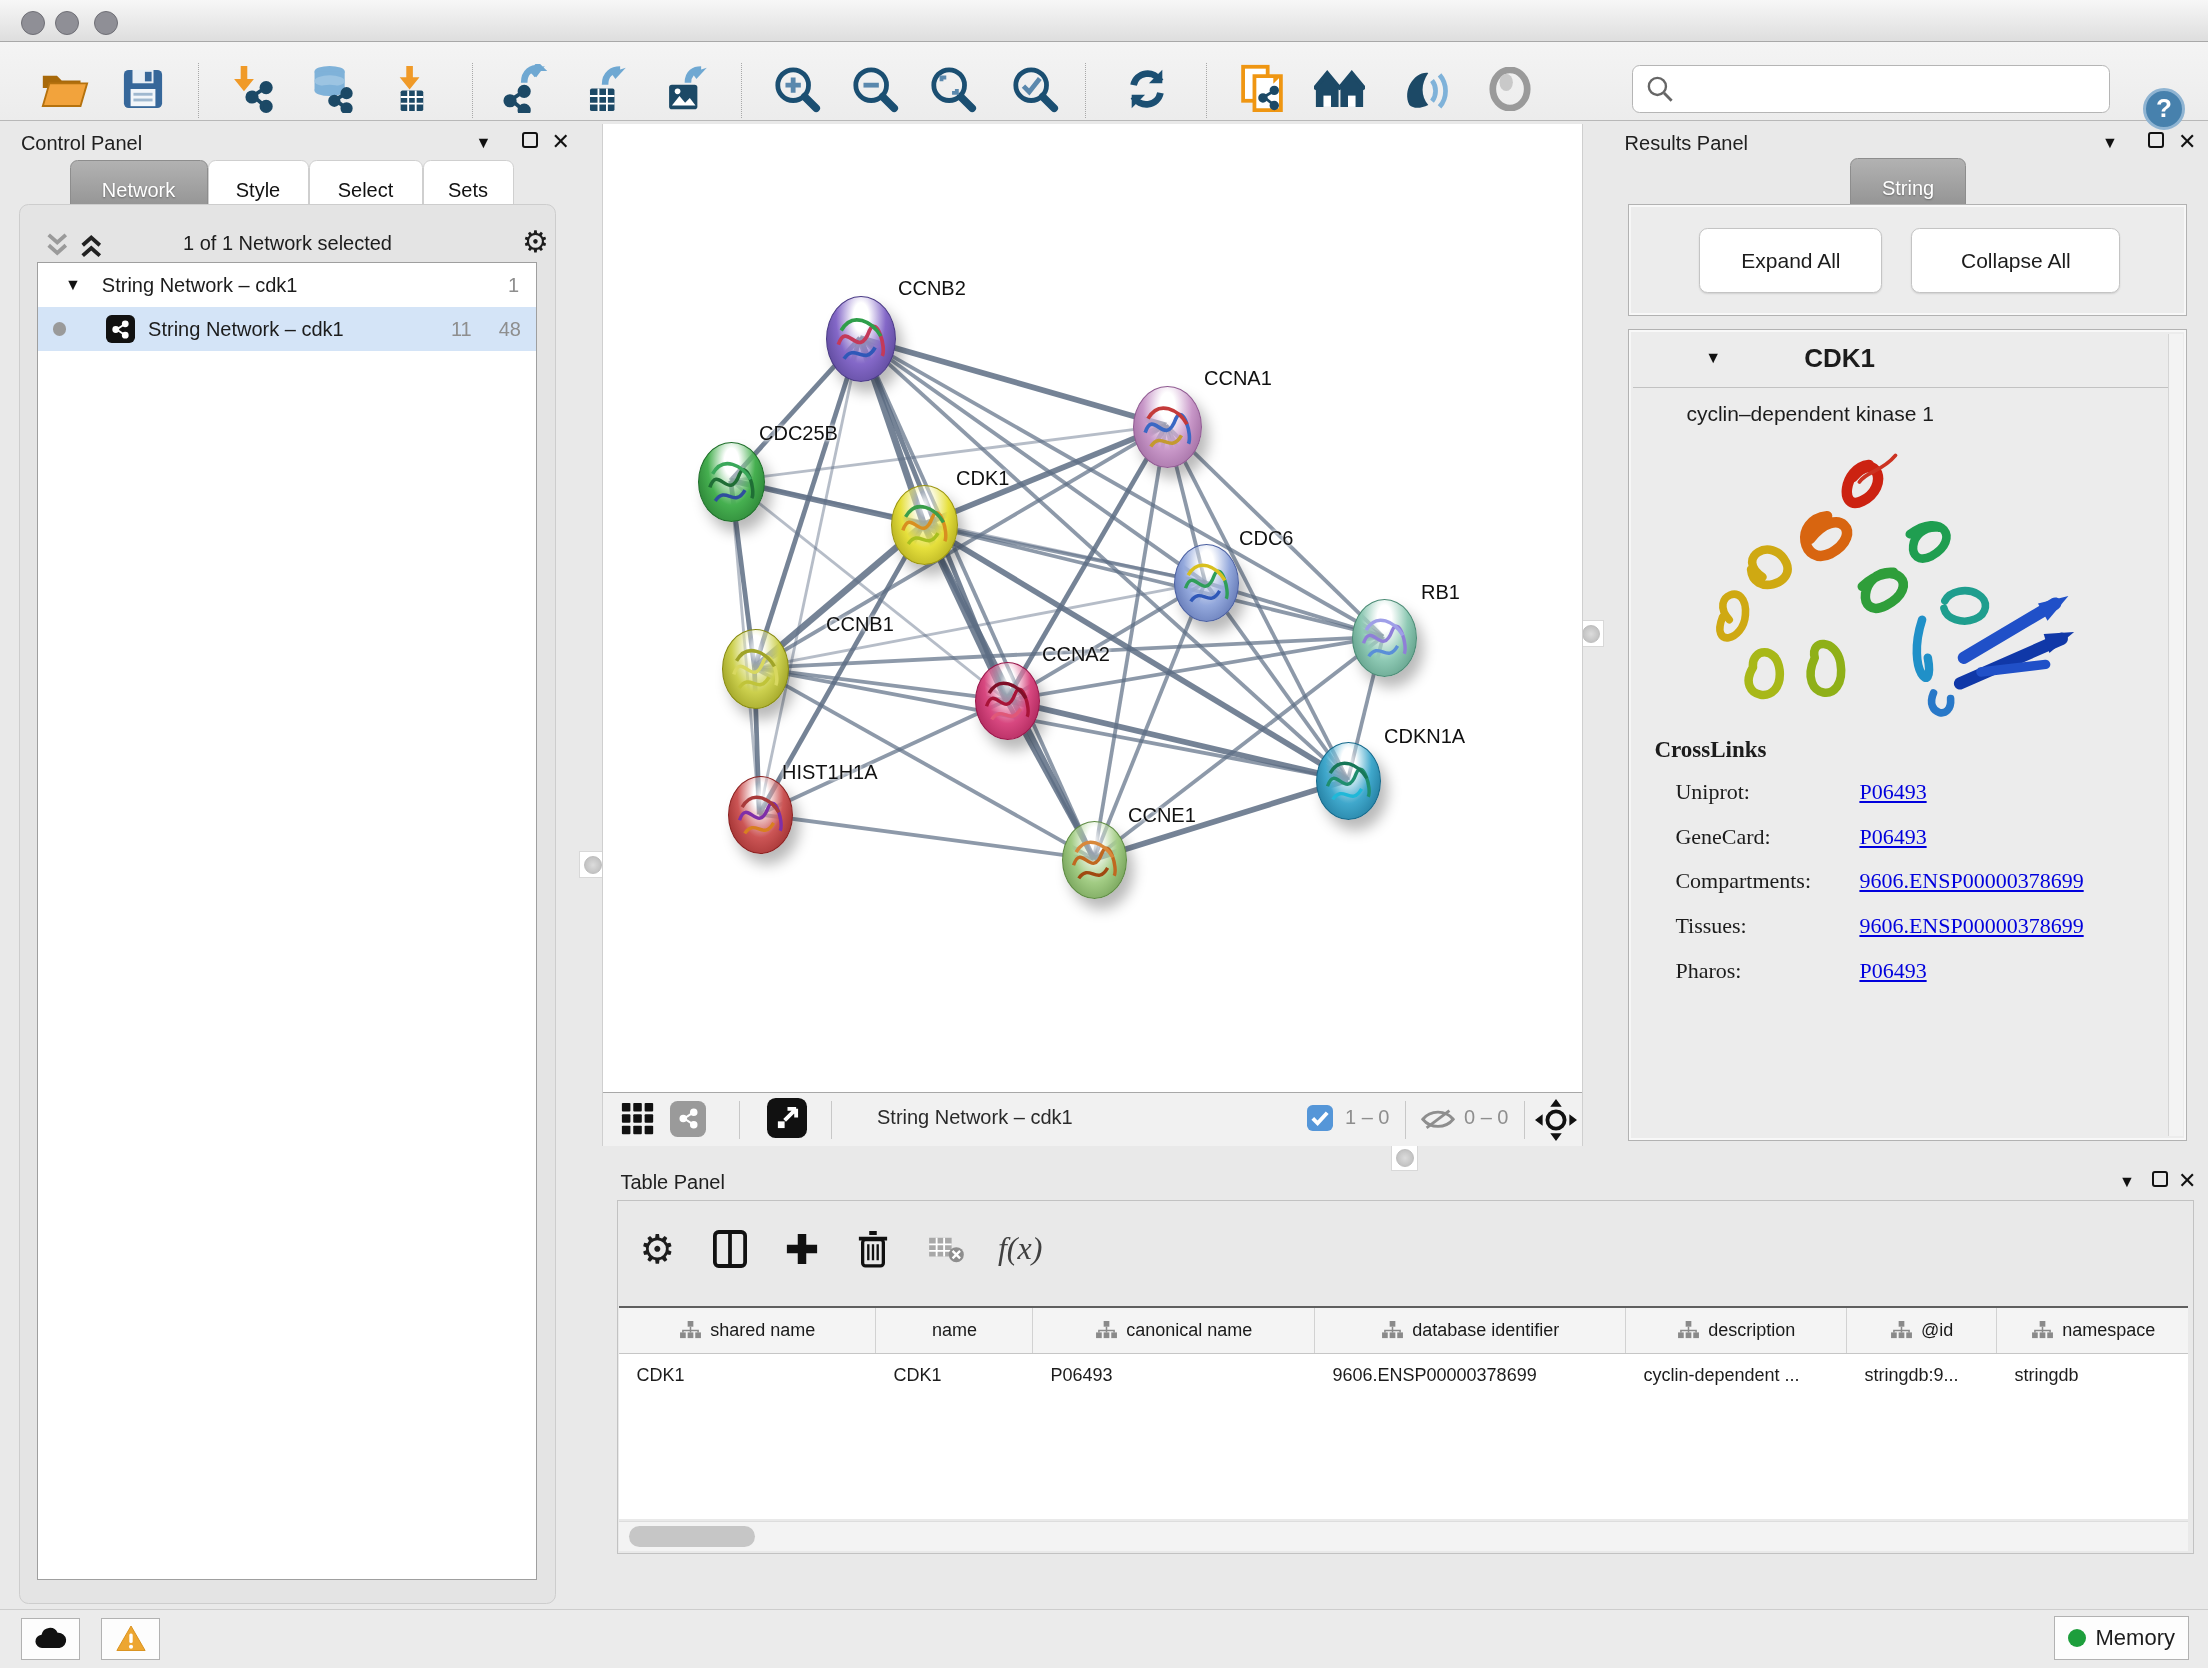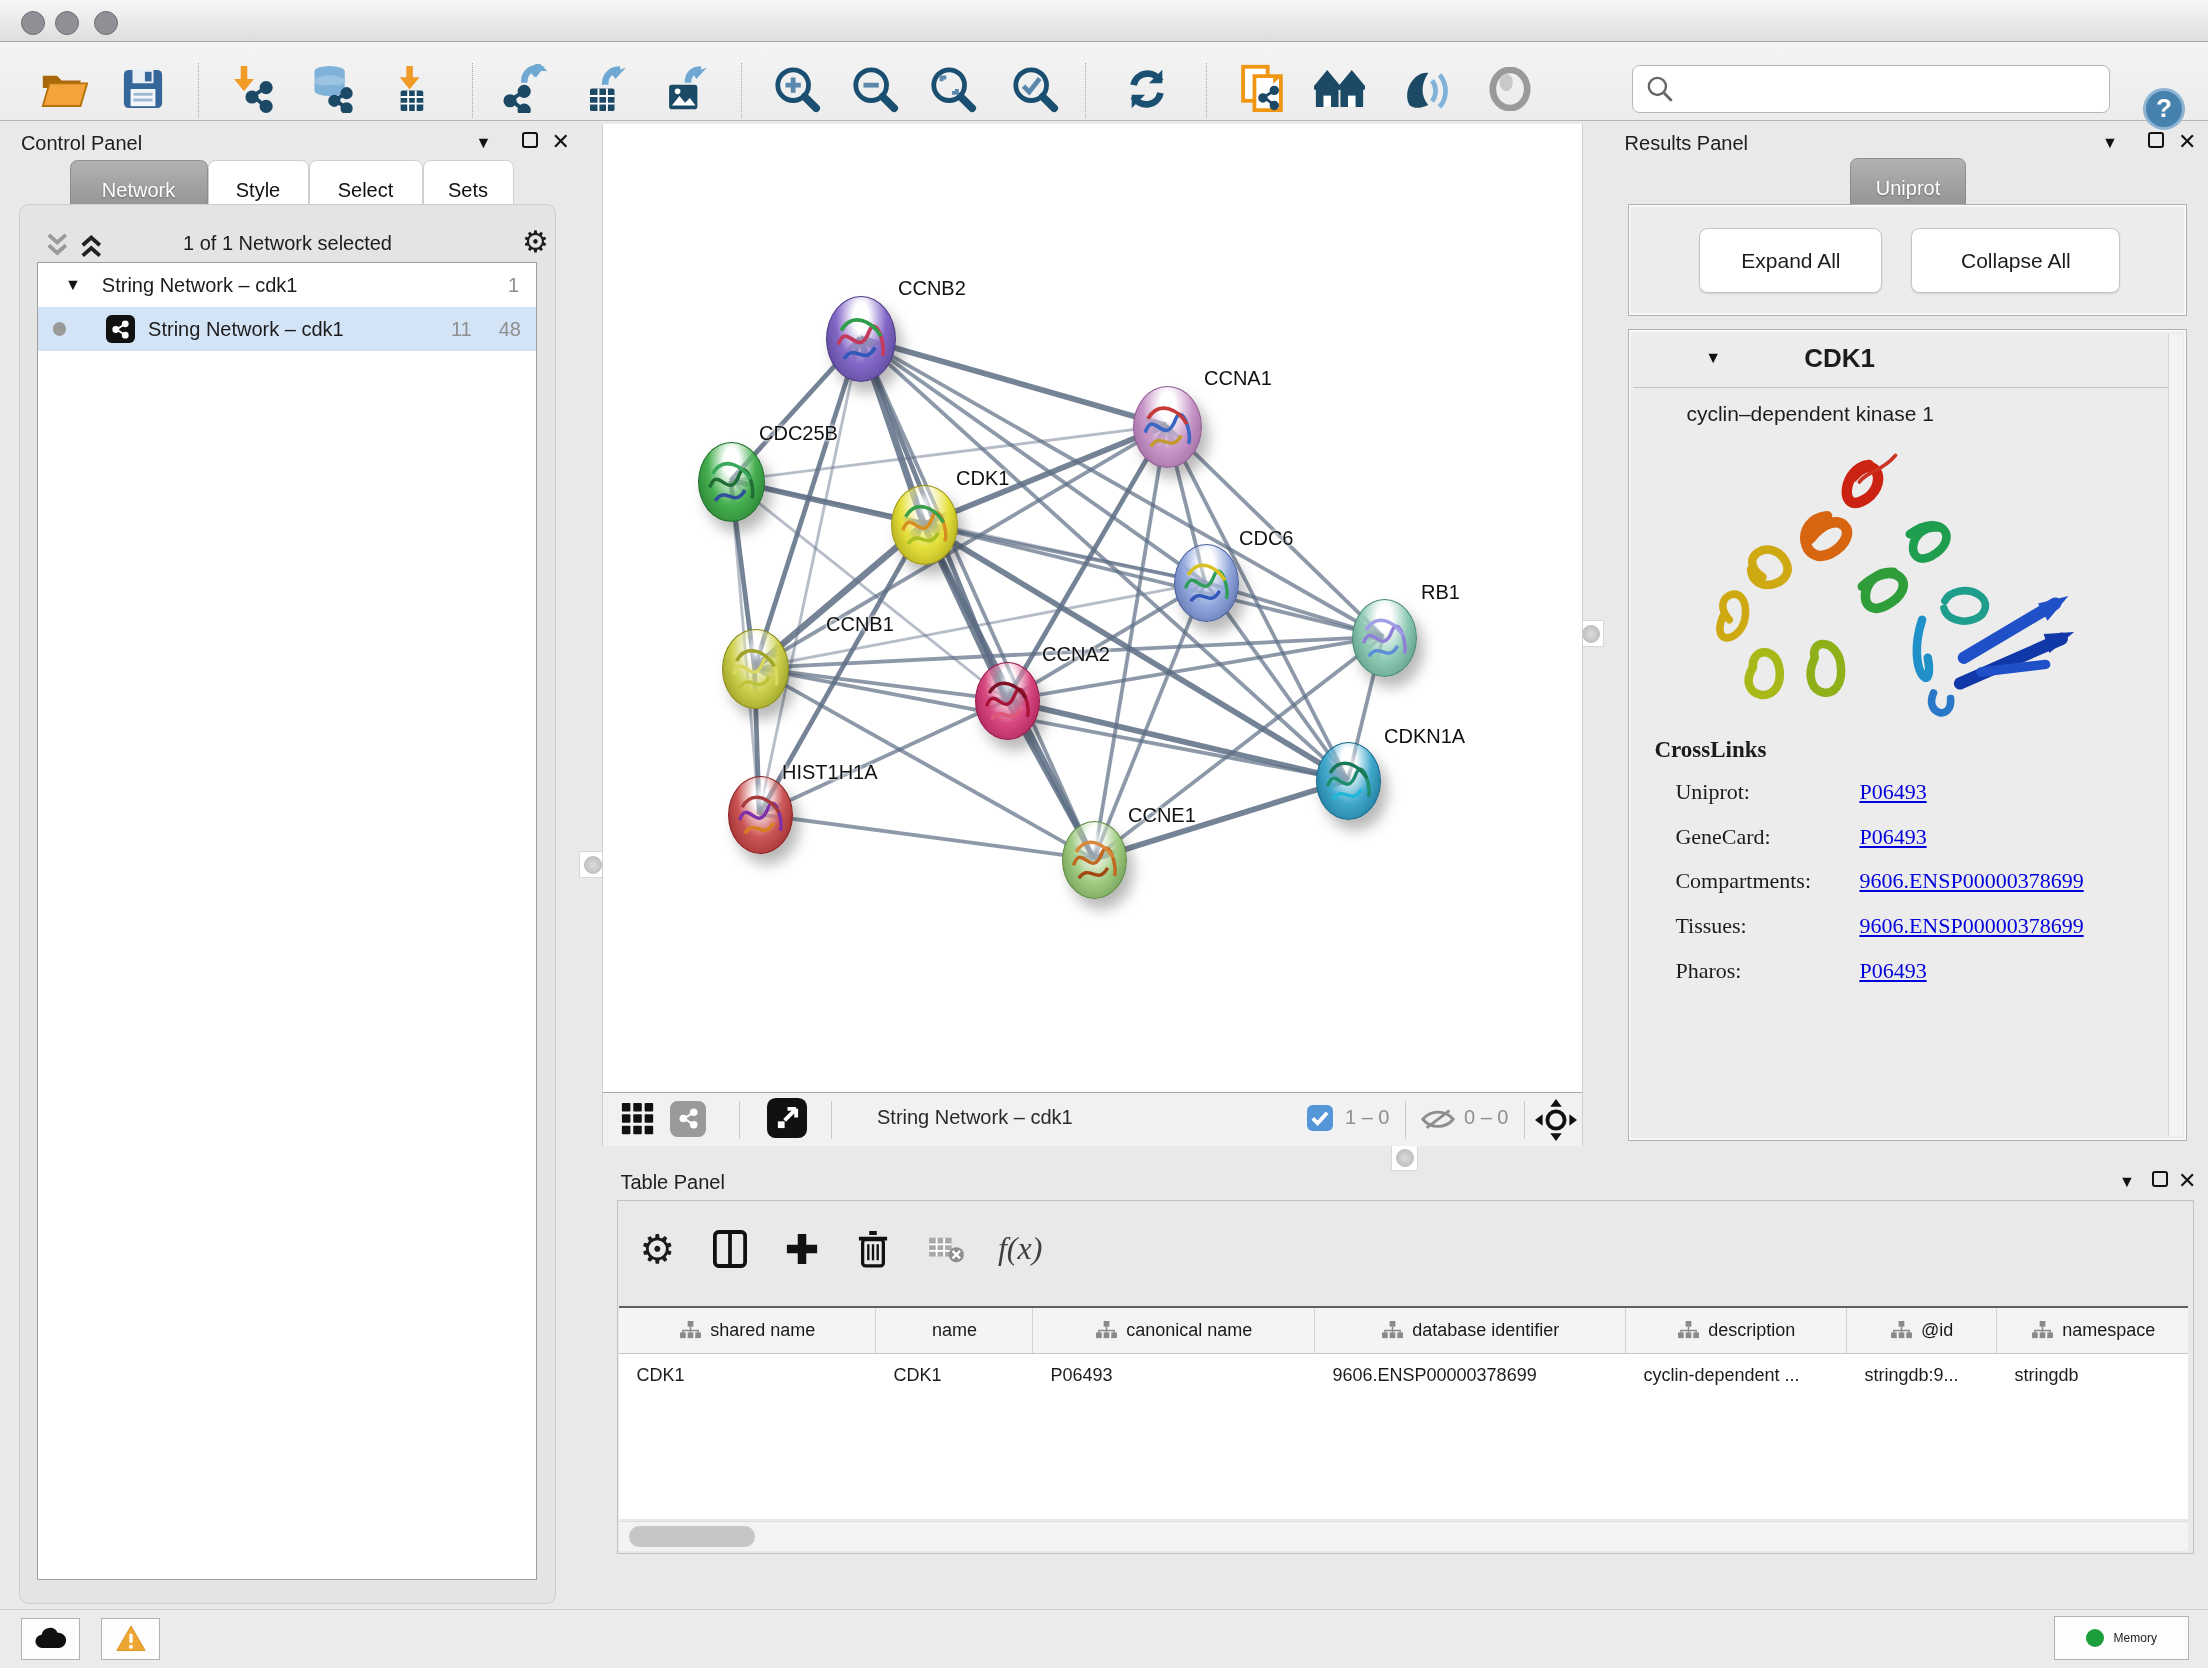--- a/index.html
+++ b/index.html
@@ -100,21 +100,21 @@
   .hthumb{position:absolute;left:9.5px;top:3.8px;width:126px;height:21px;border-radius:10.5px;background:#c6c6c6;}
   .bottom-tabs{position:absolute;left:514px;top:389px;display:flex;box-shadow:0 1.9px 3.8px rgba(0,0,0,.18);border-radius:7.6px;}
   .bottom-tabs .tabbtn{height:40px;font-size:20px;border-radius:0;}
   .bottom-tabs .tabbtn:first-child{border-radius:7.6px 0 0 7.6px;}
   .bottom-tabs .tabbtn:last-child{border-radius:0 7.6px 7.6px 0;}
   
   .statusbar{position:absolute;left:0;top:1609px;width:2208px;height:59px;background:#ebebeb;border-top:1px solid #cdcdcd;}
   .sb-btn{position:absolute;top:7.6px;width:57px;height:40px;background:#fdfdfd;border:1.9px solid #b2b2b2;
           display:flex;align-items:center;justify-content:center;}
   .memory-btn{position:absolute;left:2054px;top:5.7px;width:133px;height:42px;background:#fdfdfd;
-              border:1.9px solid #b2b2b2;display:flex;align-items:center;justify-content:center;gap:9.5px;font-size:12px;}
+              border:1.9px solid #b2b2b2;display:flex;align-items:center;justify-content:center;gap:9.5px;font-size:22px;}
   .memory-dot{width:18px;height:18px;border-radius:50%;background:#1d9e3c;}
 </style>
 </head>
 <body>
 
 <div class="window">
 
   <div class="titlebar">
     <span class="tlight" style="left:21px"></span>
     <span class="tlight" style="left:55px"></span>
@@ -537,21 +537,21 @@
     </div>
   </div>
 
   <div class="results-panel">
     <span class="panel-title" style="position:absolute;left:7.6px;top:7.6px">Results Panel</span>
     <span class="panel-ctl tri" style="left:485px;top:9.5px">▼</span>
     <span class="panel-ctl" style="left:531px;top:7.6px"><span class="sqico"></span></span>
     <span class="panel-ctl xico" style="left:561px;top:4.8px">✕</span>
 
     <div class="rp-tab">
-        <div class="tabbtn active">Uniprot</div>
+        <div class="tabbtn active">String</div>
       </div>
 
     <div class="rp-box1">
       <div class="rp-btn" style="left:70px;width:181px">Expand All</div>
       <div class="rp-btn" style="left:282px;width:207px">Collapse All</div>
     </div>
 
     <div class="rp-box2">
       <div class="rp-sec-head">
         <span class="tri" style="position:absolute;left:72px;top:15px">▼</span>

